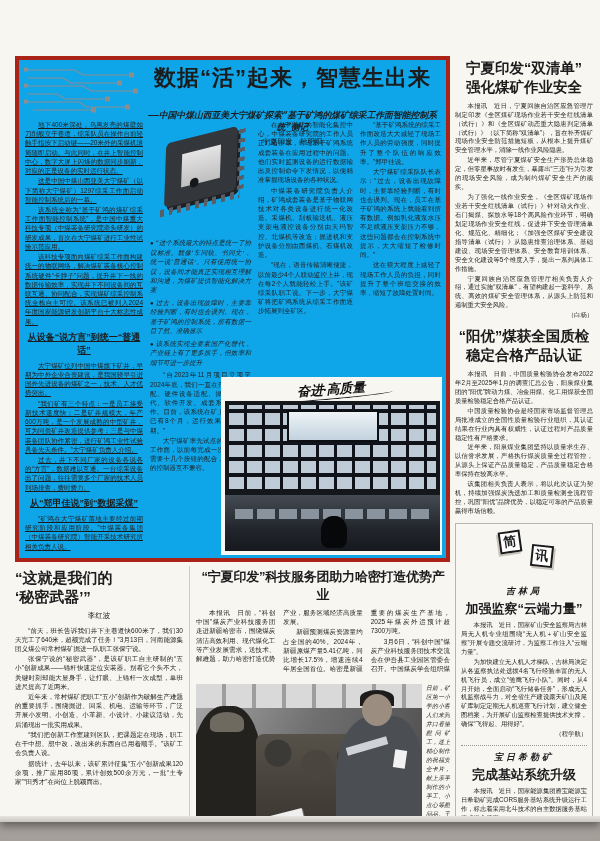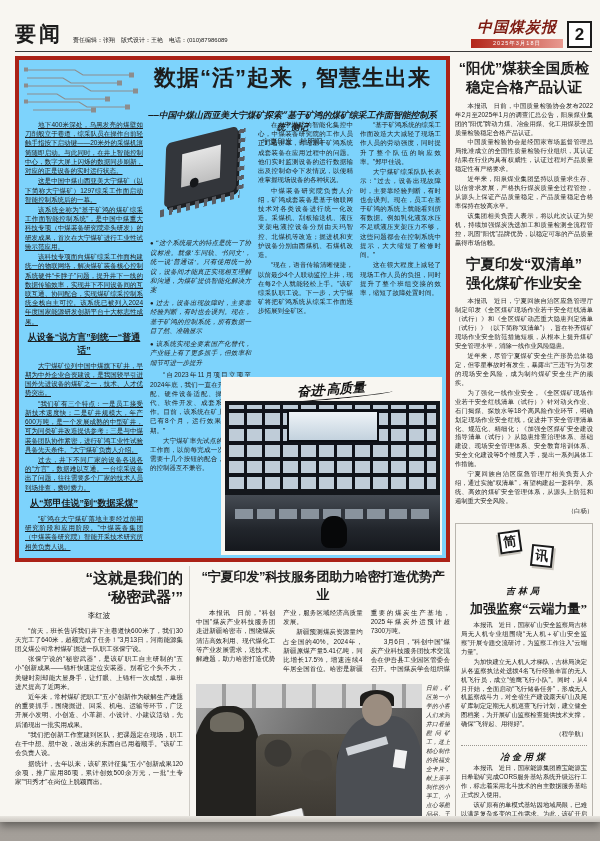--- a/index.html
+++ b/index.html
@@ -12,21 +12,21 @@
   .hdr-left { display:flex; align-items:flex-end; }
   .section-name { font-size:21px; font-weight:900; letter-spacing:3px; }
   .editor-info { font-size:6px; color:#222; margin:0 0 3px 10px; }
   .mast { display:flex; align-items:flex-end; gap:4px; }
   .mast-col { display:flex; flex-direction:column; align-items:center; gap:2px; }
   .paper-name { font-family:"Liberation Serif",serif; font-style:italic; font-weight:700; font-size:15px; color:#7d1b12; letter-spacing:1px; }
   .date-strip { width:92px; height:9px; background:linear-gradient(90deg,#b3261a,#e89a90); color:#fff; font-size:5.5px; line-height:9px; text-align:center; letter-spacing:1px; }
   .page-box { width:25px; height:27px; border:2px solid #1c1c1c; background:#fff; display:flex; align-items:center; justify-content:center; font-size:17px; font-weight:700; }
 
   
-  .main-box { position:absolute; left:15px; top:56px; width:435px; height:506px; border:4px solid #ab2217; background:#7dd3fc; }
+  .main-box { position:absolute; left:15px; top:56px; width:435px; height:506px; border:4px solid #ab2217; background:#0ea5e9; }
   .decor { position:absolute; left:4px; top:4px; }
   .mhead { position:absolute; left:126px; right:6px; top:3px; text-align:center; }
   .m-title { font-size:22px; font-weight:900; letter-spacing:1px; }
   .m-sub { font-size:8.8px; font-style:italic; font-weight:700; font-family:Liberation Mono, monospace; margin-top:17px; }
   .m-byline { font-size:7.5px; margin-top:3px; }
   .cols { position:absolute; left:6px; right:5px; top:60px; bottom:3px; display:flex; gap:7px; overflow:hidden; }
   .c1 { width:118px;text-decoration:underline; } .c2 { width:101px; } .c3 { width:95px; } .c4 { flex:1; }
   .p { font-size:6.5px; line-height:1.42; text-align:justify; text-indent:2em; margin-bottom:1px; color:#222; }
   .subhead { font-size:9px; font-weight:800; text-align:center; margin:5px 0 4px; }
   .bullets { margin:2px 0 3px; }
@@ -48,21 +48,21 @@
   .control-photo { position:relative; width:215px; height:150px; background:#14171c; overflow:hidden; }
   .cp-wall { position:absolute; left:4px; right:4px; top:4px; height:84px; background-color:#bfccd8; background-image:repeating-linear-gradient(90deg,transparent 0 15px,#10131a 15px 18px),repeating-linear-gradient(0deg,transparent 0 12px,#10131a 12px 16px); }
   .cp-big { position:absolute; left:62px; top:9px; width:92px; height:32px; background:linear-gradient(#eef3f7,#c3d2de); border:2px solid #0c0f14; }
   .cp-desk { position:absolute; left:0; right:0; bottom:0; height:56px; background:linear-gradient(#454b53,#22262c 60%,#15181d); }
   .cp-console { position:absolute; left:10px; right:10px; bottom:32px; height:10px; background:repeating-linear-gradient(90deg,#89939d 0 18px,#30353c 18px 22px); }
   .cp-person { position:absolute; left:96px; bottom:3px; width:26px; height:32px; background:#070809; border-radius:45% 45% 8px 8px; }
 
   
   .bottom { position:absolute; left:15px; top:566px; width:435px; height:250px; display:flex; overflow:hidden; }
   .bl { width:174px; padding-right:6px; overflow:hidden; }
-  .bl-title { font-size:15px; font-weight:900; text-align:right; line-height:1.25; margin-top:3px; }
+  .bl-title { font-size:15px; font-weight:900; text-align:left; line-height:1.25; margin-top:3px; }
   .bl-sub { font-size:8.5px; font-style:italic; font-family:"Liberation Serif",serif; font-weight:700; text-align:center; line-height:1.5; margin-top:5px; }
   .bl-author { font-size:7.5px; text-align:center; margin:4px 0 5px;font-family:Liberation Mono, monospace; }
   .bm { flex:1; border-left:1px solid #cfccc6; padding-left:6px; }
   .bm-title { font-size:13px; font-weight:900; text-align:center; margin:2px 0 4px; letter-spacing:-0.2px; }
   .bm-body { column-count:3; column-gap:8px; height:72px; overflow:hidden; }
   .bm-photo-row { display:flex; gap:4px; margin-top:4px; }
   .miners { position:relative; flex:0 0 226px; height:168px; overflow:hidden; background:linear-gradient(115deg,#a7a7a7,#6f6f6f 45%,#474747); }
   .mn-ceiling { position:absolute; top:0; left:0; right:0; height:24px; background:repeating-linear-gradient(90deg,#d9d9d9 0 26px,#9e9e9e 26px 30px); }
   .mn-left { position:absolute; left:-6px; top:22px; width:72px; height:150px; background:#23221f; border-radius:46% 40% 0 0; }
   .mn-helmet { position:absolute; left:20px; top:6px; width:34px; height:20px; background:#6e6a60; border-radius:50% 50% 20% 20%; }
@@ -81,43 +81,30 @@
   .sb-art { margin-bottom:7px; }
   .attr { font-size:6.3px; text-align:right; margin-top:1px; }
   .briefs-box { border:1px solid #b9b5ae; padding:5px 5px 4px; margin-top:2px; }
   .jx-logo { position:relative; height:44px; margin-bottom:2px; }
   .jx-box { position:absolute; width:22px; height:22px; border:2px solid #1a1a1a; background:#fff; display:flex; align-items:center; justify-content:center; font-weight:700; font-size:13px; font-family:"Liberation Serif",serif; }
   .jx-1 { left:38px; top:2px; transform:rotate(-8deg); box-shadow:-2px 2px 0 #c9c5bd; }
   .jx-2 { left:70px; top:16px; transform:rotate(6deg); box-shadow:2px 2px 0 #c9c5bd; }
   .brief { margin-top:12px; }
   .brief + .brief { border-top:1px dotted #9a968f; padding-top:5px; margin-top:6px; }
   .brief-src { font-size:9px; font-weight:700; font-style:italic; font-family:"Liberation Serif",serif; text-align:center; letter-spacing:3px; }
-  .brief-title { font-size:13px; font-weight:900; text-align:right; margin:2px 0 3px;font-family:Liberation Serif, serif; }
+  .brief-title { font-size:13px; font-weight:900; text-align:center; margin:2px 0 3px; }
   .sb-p .p, .sb-art .p { font-size:6.3px; }
 
   .bottom-strip { position:absolute; left:0; right:0; bottom:0; height:6px; background:linear-gradient(#e8e5df,#c9c5bf); }
 </style>
 </head>
 <body>
 
 <div class="page">
 
-  <header class="hdr">
-    <div class="hdr-left">
-      <div class="section-name">要闻</div>
-      <div class="editor-info">责任编辑：张翔　版式设计：王艳　电话：(010)87986089</div>
-    </div>
-    <div class="mast">
-      <div class="mast-col">
-        <div class="paper-name">中国煤炭报</div>
-        <div class="date-strip">2025年3月18日</div>
-      </div>
-      <div class="page-box">2</div>
-    </div>
-  </header>
 
   <section class="main-box">
     <svg class="decor" width="120" height="52" viewBox="0 0 120 52">
       <g stroke="#8d8d8d" fill="none" stroke-width="1.1">
         <path d="M4 6 H52 l8 5 H108"></path>
           <path d="M4 14 H40 l8 5 H96"></path>
         <path d="M4 22 H60 l8 5 H112"></path>
           <path d="M4 30 H34 l8 5 H84"></path>
         <path d="M4 38 H56 l8 5 H104"></path>
           <path d="M10 46 H70"></path>
@@ -249,63 +236,64 @@
           <div class="mn-env"></div>
         </div>
         <div class="photo-caption">日前，矿区第一小学的小客人们来到井口看望慰问矿工，送上精心制作的祝福安全卡片，献上亲手制作的小手工、小点心等慰问品。王标　摄</div>
       </div>
     </article>
   </section>
 
   <aside class="sidebar">
     <article class="sb-art">
       <h2 class="sb-title">
+        <span>宁夏印发“双清单”</span><br>
+        <span>强化煤矿作业安全</span>
+      </h2>
+      <div class="sb-p">
+          <p class="p">本报讯　近日，宁夏回族自治区应急管理厅制定印发《全区煤矿现场作业若干安全红线清单（试行）》和《全区煤矿动态重大隐患判定清单（试行）》（以下简称“双清单”），旨在补齐煤矿现场作业安全防范措施短板，从根本上提升煤矿安全管理水平，消除一线作业风险隐患。</p>
+          <p class="p">近年来，尽管宁夏煤矿安全生产形势总体稳定，但零星事故时有发生，暴露出“三违”行为引发的现场安全风险，成为制约煤矿安全生产的顽疾。</p>
+          <p class="p">为了强化一线作业安全，《全区煤矿现场作业若干安全红线清单（试行）》针对动火作业、石门揭煤、探放水等18个高风险作业环节，明确划定现场作业安全红线，促进井下安全管理清单化、规范化、精细化；《加强全区煤矿安全建设指导清单（试行）》从隐患排查治理体系、基础建设、现场安全管理体系、安全教育培训体系、安全文化建设等5个维度入手，提出一系列具体工作措施。</p>
+          <p class="p">宁夏回族自治区应急管理厅相关负责人介绍，通过实施“双清单”，有望构建起一套科学、系统、高效的煤矿安全管理体系，从源头上防范和遏制重大安全风险。</p>
+        </div>
+      <div class="attr">（白杨）</div>
+    </article>
+
+    <article class="sb-art">
+      <h2 class="sb-title">
         <span>“阳优”煤获全国质检</span><br>
         <span>稳定合格产品认证</span>
       </h2>
       <div class="sb-p">
           <p class="p">本报讯　日前，中国质量检验协会发布2022年2月至2025年1月的调查汇总公告，阳泉煤业集团的“阳优”牌动力煤、冶金用煤、化工用煤获全国质量检验稳定合格产品认证。</p>
           <p class="p">中国质量检验协会是经国家市场监督管理总局批准成立的全国性质量检验行业组织，其认证结果在行业内具有权威性，认证过程对产品质量稳定性有严格要求。</p>
           <p class="p">近年来，阳泉煤业集团坚持以质量求生存、以信誉求发展，严格执行煤炭质量全过程管控，从源头上保证产品质量稳定，产品质量稳定合格率保持在较高水平。</p>
           <p class="p">该集团相关负责人表示，将以此次认证为契机，持续加强煤炭洗选加工和质量检测全流程管控，巩固“阳优”品牌优势，以稳定可靠的产品质量赢得市场信赖。</p>
         </div>
     </article>
 
-    <article class="sb-art">
-      <h2 class="sb-title">
-        <span>宁夏印发“双清单”</span><br>
-        <span>强化煤矿作业安全</span>
-      </h2>
-      <div class="sb-p">
-          <p class="p">本报讯　近日，宁夏回族自治区应急管理厅制定印发《全区煤矿现场作业若干安全红线清单（试行）》和《全区煤矿动态重大隐患判定清单（试行）》（以下简称“双清单”），旨在补齐煤矿现场作业安全防范措施短板，从根本上提升煤矿安全管理水平，消除一线作业风险隐患。</p>
-          <p class="p">近年来，尽管宁夏煤矿安全生产形势总体稳定，但零星事故时有发生，暴露出“三违”行为引发的现场安全风险，成为制约煤矿安全生产的顽疾。</p>
-          <p class="p">为了强化一线作业安全，《全区煤矿现场作业若干安全红线清单（试行）》针对动火作业、石门揭煤、探放水等18个高风险作业环节，明确划定现场作业安全红线，促进井下安全管理清单化、规范化、精细化；《加强全区煤矿安全建设指导清单（试行）》从隐患排查治理体系、基础建设、现场安全管理体系、安全教育培训体系、安全文化建设等5个维度入手，提出一系列具体工作措施。</p>
-          <p class="p">宁夏回族自治区应急管理厅相关负责人介绍，通过实施“双清单”，有望构建起一套科学、系统、高效的煤矿安全管理体系，从源头上防范和遏制重大安全风险。</p>
-        </div>
-      <div class="attr">（白杨）</div>
-    </article>
-
     <div class="briefs-box">
       <div class="jx-logo">
         <div class="jx-box jx-1">简</div>
         <div class="jx-box jx-2">讯</div>
       </div>
 
       <div class="brief">
         <div class="brief-src">吉林局</div>
         <h3 class="brief-title">加强监察“云端力量”</h3>
         <div class="sb-p">
             <p class="p">本报讯　近日，国家矿山安全监察局吉林局无人机专业组围绕“无人机＋矿山安全监察”开展专题交流研讨，为监察工作注入“云端力量”。</p>
             <p class="p">为加快建立无人机人才梯队，吉林局决定从各监察执法处选拔4名飞行经验丰富的无人机飞行员，成立“雏鹰飞行小队”。同时，从4月开始，全面启动“飞行储备任务”，形成无人机监察战斗力，对全省生产建设露天矿山及尾矿库制定定期无人机巡查飞行计划，建立健全图档案，为开展矿山监察检查提供技术支撑，确保“飞得起、用得好”。</p>
           </div>
         <div class="attr">（程学航）</div>
       </div>
 
       <div class="brief">
-        <div class="brief-src">冶金用煤</div>
+        <div class="brief-src">宝日希勒矿</div>
+        <h3 class="brief-title">完成基站系统升级</h3>
         <div class="sb-p">
             <p class="p">本报讯　近日，国家能源集团雁宝能源宝日希勒矿完成CORS服务基站系统升级运行工作，标志着采用北斗技术的自主数据服务基站正式投入使用。</p>
             <p class="p">该矿原有的单模式基站因地域局限，已难以满足复杂多变的工作需求。为此，该矿开启基于北斗技术的升级更新测试工作。全新的单北斗技术CORS基站系统覆盖范围更广、定位精度更高，RTK测量与单机高精度数据采集功能齐备，具备全天候、高精度、全时段24小时在线监测能力。</p>
           </div>
 
       </div>
 
     </div>
   </aside>
 

